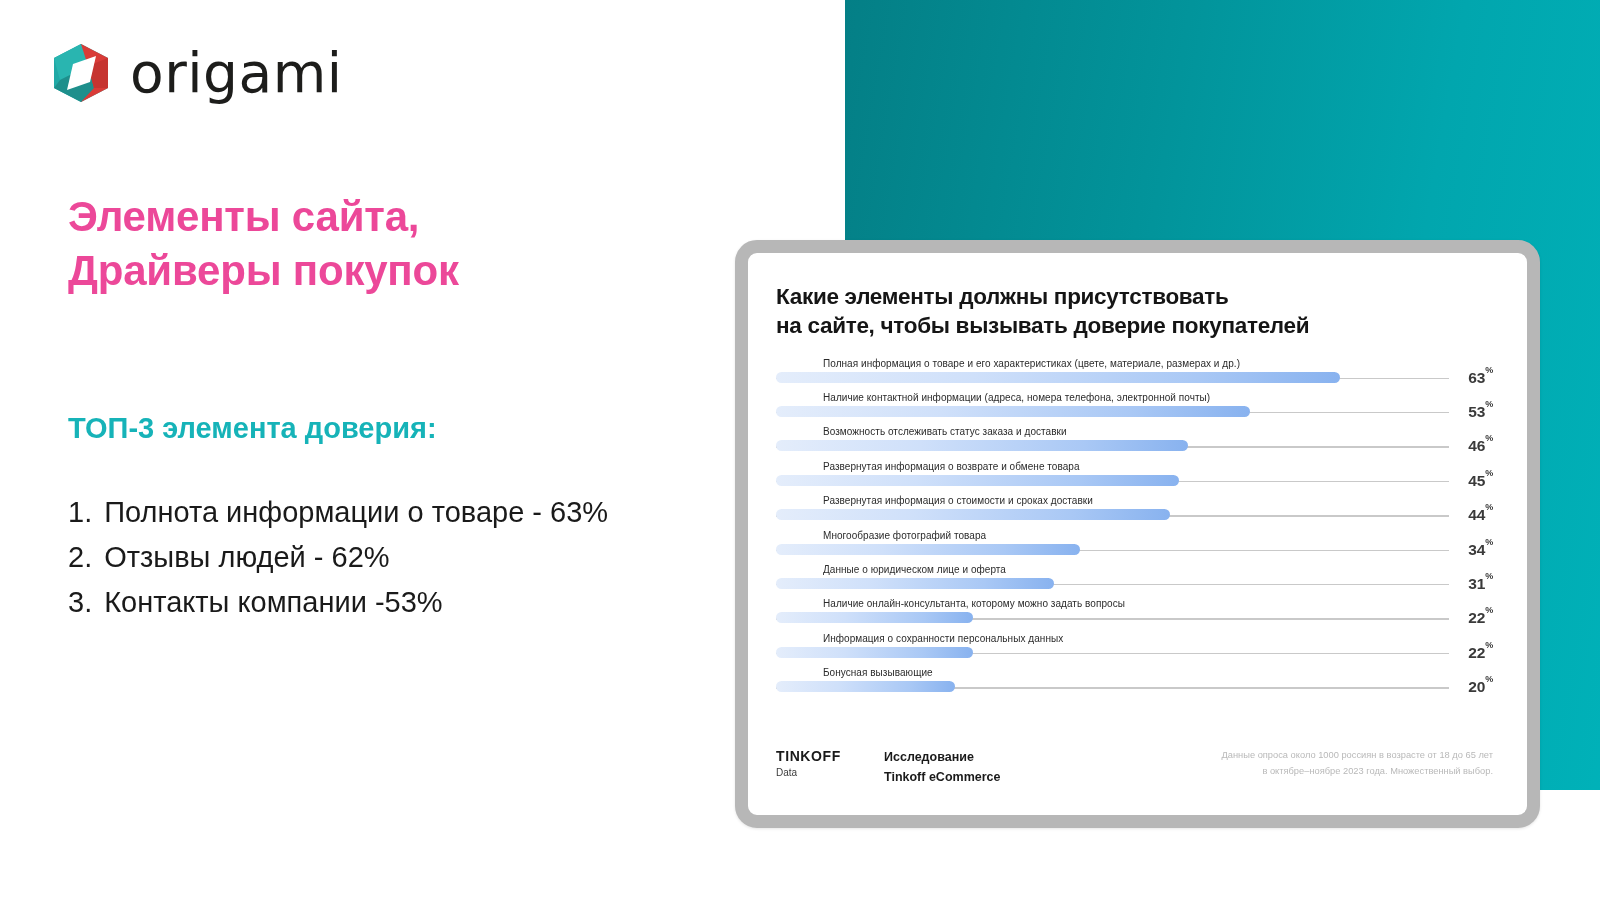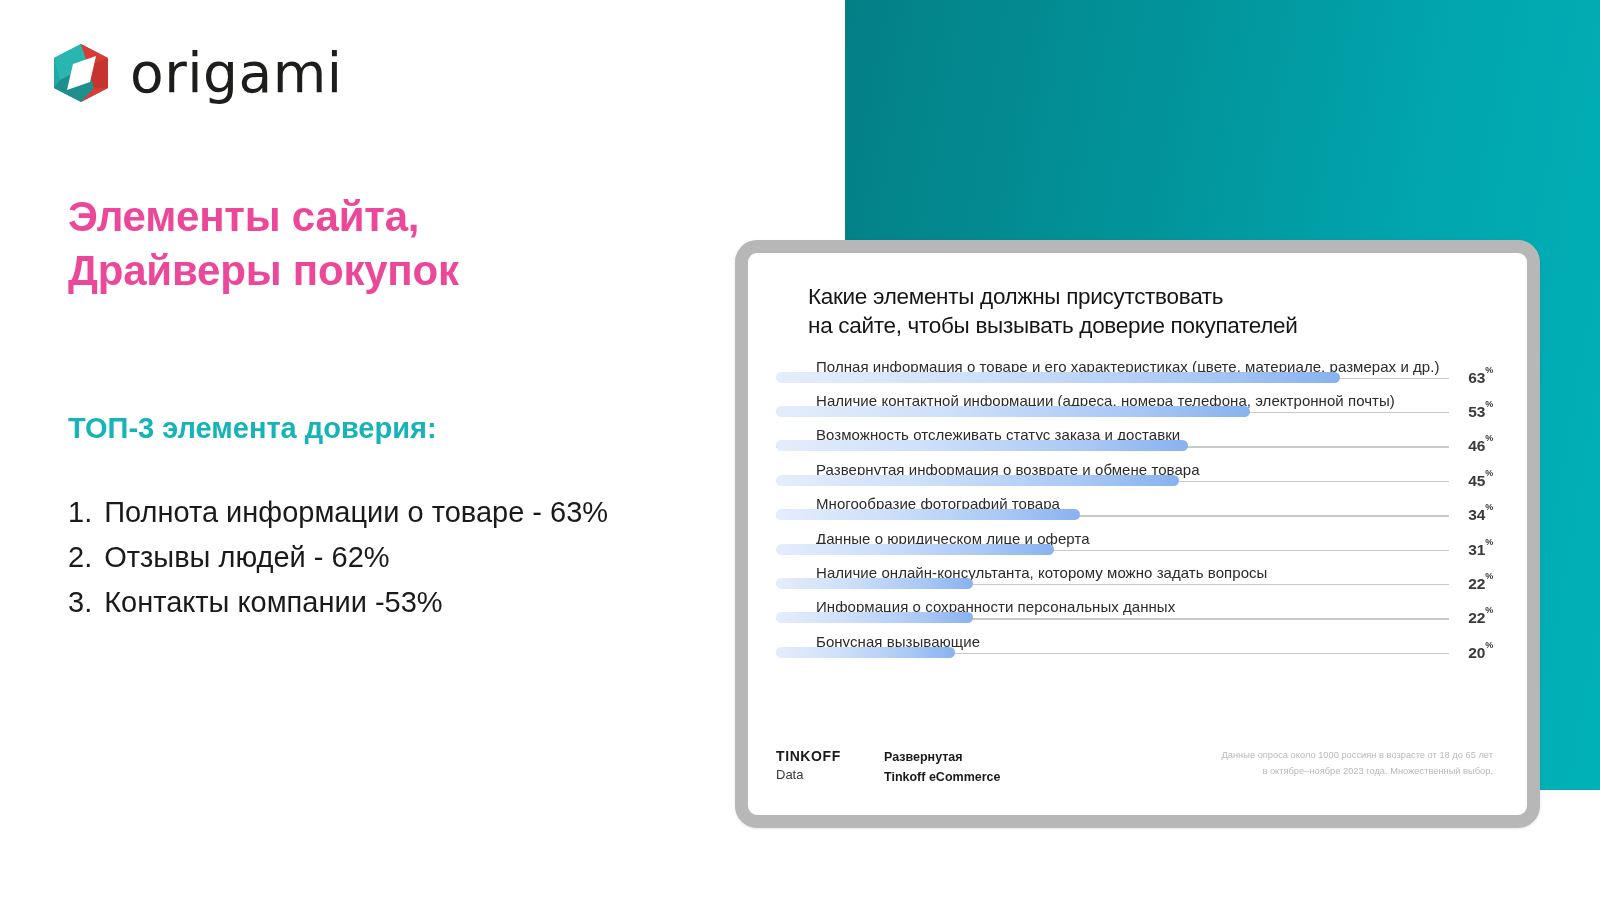--- a/index.html
+++ b/index.html
@@ -49,30 +49,30 @@
 
   
   .card {
     position: absolute; left: 735px; top: 240px; width: 805px; height: 588px;
     background: #ffffff; border: 13px solid #b7b7b7; border-radius: 22px;
     box-shadow: 0 1px 3px rgba(0,0,0,0.10);
   }
   .card-inner { position: absolute; inset: 0; padding: 30px 34px 0 28px; }
 
   .card-title {
-    font-size: 22.5px; font-weight: 400; line-height: 1.28; color: #151515;
-    letter-spacing: -0.3px; width: 690px; margin-left: 32px;
+    font-size: 22.5px; font-weight: 700; line-height: 1.28; color: #151515;
+    letter-spacing: -0.3px; width: 690px;
   }
   .card-title div { white-space: nowrap; }
 
   .rows { margin-top: 17px; }
   .row { position: relative; height: 34.4px; }
   .row-label {
-    position: absolute; left: 0; top: 0;
-    font-size: 15px; color: #2b2b2b; letter-spacing: 0.05px; white-space: nowrap; padding-left: 40px;
+    position: absolute; left: 7px; top: 0;
+    font-size: 10px; color: #2b2b2b; letter-spacing: 0.05px; white-space: nowrap; padding-left: 40px;
   }
   .row-track {
     position: absolute; left: 0; top: 20px; width: 673px; height: 1.4px;
     background: #c9c9c9;
   }
   .row-bar {
     position: absolute; left: 0; top: 14px; height: 11px; border-radius: 6px;
     background: linear-gradient(90deg, #e4edfb 0%, #cfe0fa 35%, #a9c8f5 75%, #88b2ef 100%);
   }
   .row-pct {
@@ -81,21 +81,21 @@
   }
   .row-pct sup { font-size: 9px; font-weight: 700; top: -0.45em; position: relative; }
 
   
   .card-footer {
     position: absolute; left: 28px; right: 34px; bottom: 28px;
     display: flex; align-items: flex-start;
   }
   .brand { width: 108px; }
   .brand-name { font-size: 14px; font-weight: 700; color: #1a1a1a; letter-spacing: 0.6px; }
-  .brand-sub { font-size: 13px; color: #3a3a3a; margin-top: 3px; }
+  .brand-sub { font-size: 10px; color: #3a3a3a; margin-top: 3px; }
   .study { width: 230px; }
   .study-line { font-size: 12.5px; font-weight: 700; color: #1a1a1a; line-height: 1.55; }
   .note {
     margin-left: auto; text-align: right;
     font-size: 9.3px; color: #b9b9b9; line-height: 1.65; max-width: 330px;
   }
 </style>
 </head>
 <body>
 
@@ -167,20 +167,26 @@
             <div class="row-bar" style="width: 411.7px;"></div>
             <div class="row-pct">46<sup>%</sup></div>
           </div>
           <div class="row">
             <div class="row-label">Развернутая информация о возврате и обмене товара</div>
             <div class="row-track"></div>
             <div class="row-bar" style="width: 402.8px;"></div>
             <div class="row-pct">45<sup>%</sup></div>
           </div>
           <div class="row">
+            <div class="row-label">Развернутая информация о стоимости и сроках доставки</div>
+            <div class="row-track"></div>
+            <div class="row-bar" style="width: 393.8px;"></div>
+            <div class="row-pct">44<sup>%</sup></div>
+          </div>
+          <div class="row">
             <div class="row-label">Многообразие фотографий товара</div>
             <div class="row-track"></div>
             <div class="row-bar" style="width: 304.3px;"></div>
             <div class="row-pct">34<sup>%</sup></div>
           </div>
           <div class="row">
             <div class="row-label">Данные о юридическом лице и оферта</div>
             <div class="row-track"></div>
             <div class="row-bar" style="width: 277.5px;"></div>
             <div class="row-pct">31<sup>%</sup></div>
@@ -205,21 +211,21 @@
           </div>
         </div>
     </div>
 
     <div class="card-footer">
       <div class="brand">
         <div class="brand-name">TINKOFF</div>
         <div class="brand-sub">Data</div>
       </div>
       <div class="study">
-        <div class="study-line">Развернутая</div>
+        <div class="study-line">Исследование</div>
         <div class="study-line">Tinkoff eCommerce</div>
       </div>
       <div class="note">
         <div>Данные опроса около 1000 россиян в возрасте от 18 до 65 лет</div>
         <div>в октябре–ноябре 2023 года. Множественный выбор.</div>
       </div>
     </div>
   </div>
 
 </div>

